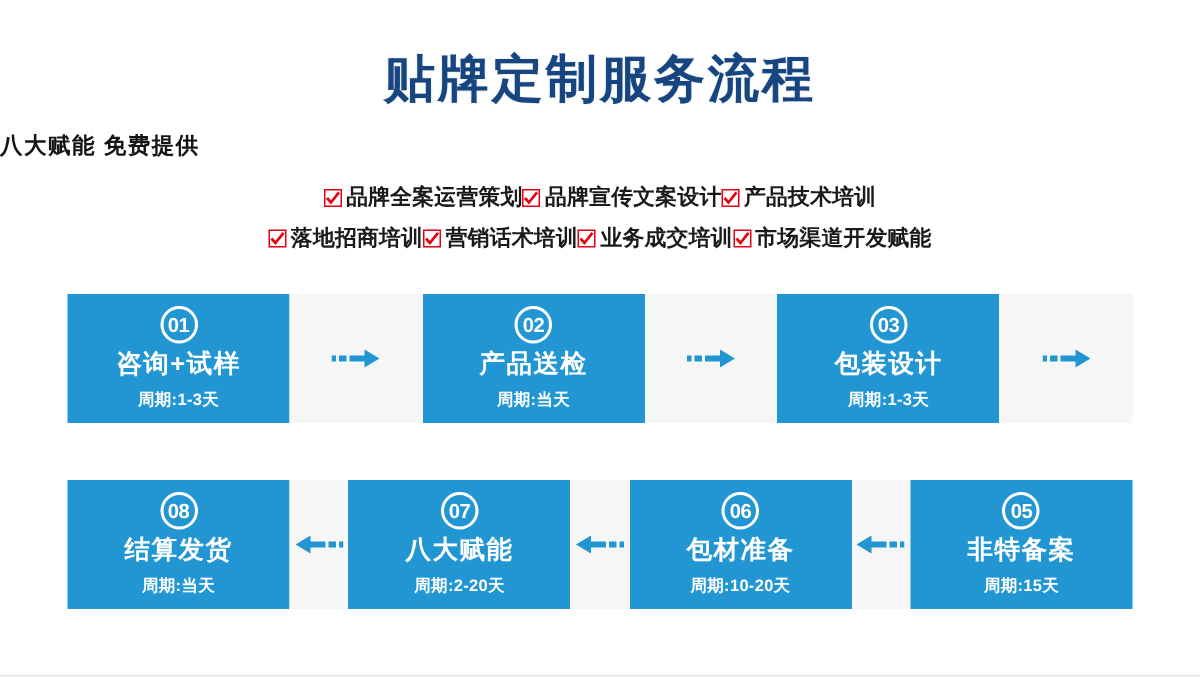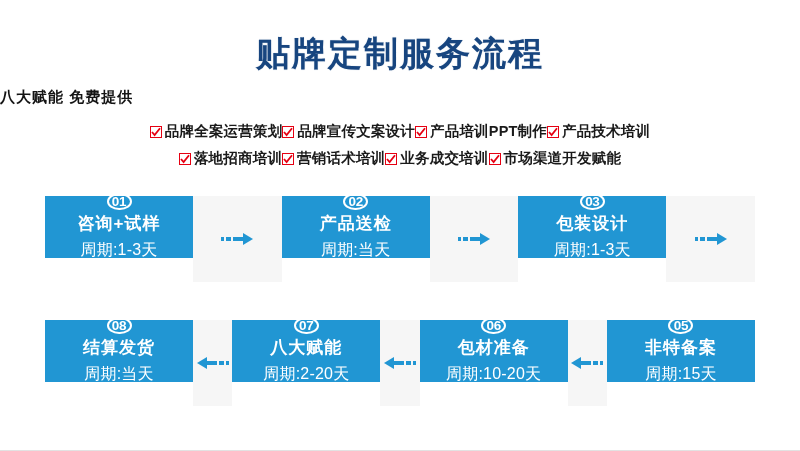--- a/index.html
+++ b/index.html
@@ -83,21 +83,21 @@
   }
   .flow-row {
     display: flex;
     align-items: stretch;
     height: 86px;
   }
   .flow-row.bottom { margin-top: 38px; }
 
   .node {
     width: 148px;
-    height: 62px;
+    height: 86px;
     background: #2196d3;
     color: #ffffff;
     display: flex;
     flex-direction: column;
     align-items: center;
     justify-content: center;
     flex: 0 0 auto;
   }
   .node-num {
     width: 25px;
@@ -113,24 +113,24 @@
     letter-spacing: -0.3px;
   }
   .node-name {
     font-size: 17px;
     font-weight: bold;
     letter-spacing: 1px;
     margin-top: 5px;
     line-height: 1.1;
   }
   .node-cycle {
-    font-size: 16px;
+    font-size: 11px;
     margin-top: 6px;
     letter-spacing: 0.2px;
-    font-weight: normal;
+    font-weight: bold;
   }
 
   .gap {
     flex: 1 1 auto;
     display: flex;
     align-items: center;
     justify-content: center;
     background: #f6f6f6;
   }
 
@@ -161,28 +161,20 @@
             </svg>
         </span>
         <span>品牌宣传文案设计</span>
       </div>
       <div class="benefit-item">
         <span class="check-box">
           <svg width="10" height="10" viewBox="0 0 10 10">
               <path d="M1 5 L3.6 8 L9 1.2" stroke="#e60012" stroke-width="1.8" fill="none"></path>
             </svg>
         </span>
-        <span>产品培训PPT制作</span>
-      </div>
-      <div class="benefit-item">
-        <span class="check-box">
-          <svg width="10" height="10" viewBox="0 0 10 10">
-              <path d="M1 5 L3.6 8 L9 1.2" stroke="#e60012" stroke-width="1.8" fill="none"></path>
-            </svg>
-        </span>
         <span>产品技术培训</span>
       </div>
     </div>
 
     <div class="benefit-row">
       <div class="benefit-item">
         <span class="check-box">
           <svg width="10" height="10" viewBox="0 0 10 10">
               <path d="M1 5 L3.6 8 L9 1.2" stroke="#e60012" stroke-width="1.8" fill="none"></path>
             </svg>

